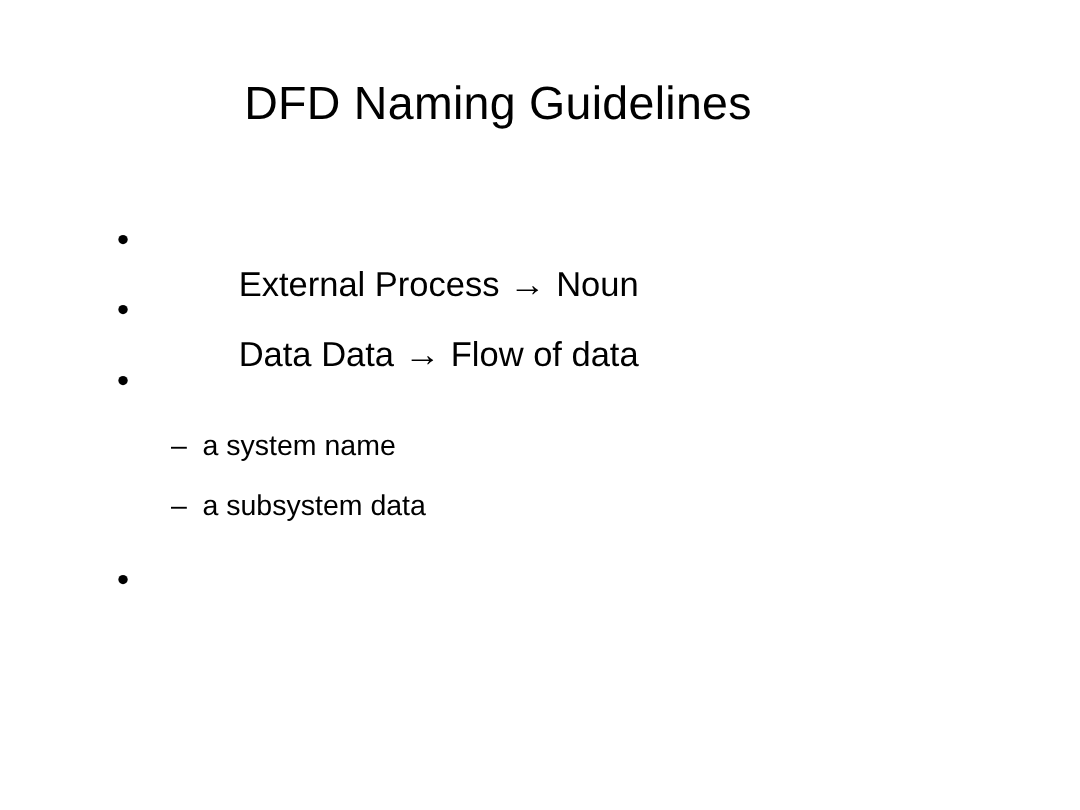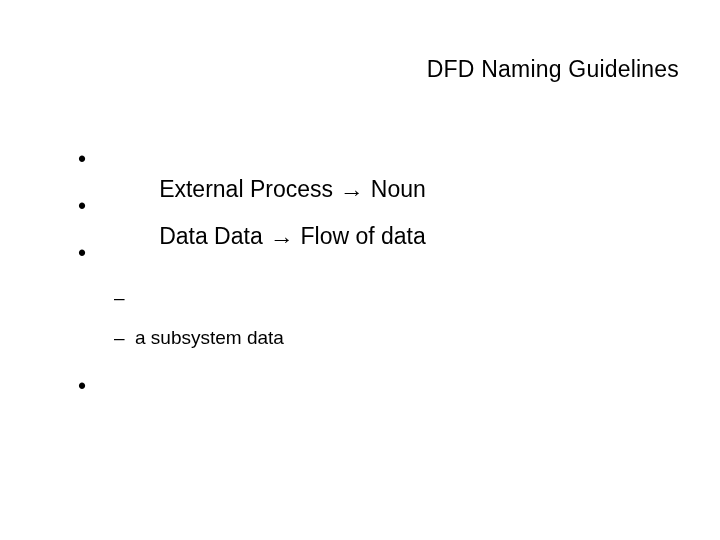--- a/index.html
+++ b/index.html
@@ -18,25 +18,25 @@
   .slide {
     position: relative;
     width: 720px;
     height: 540px;
     background: #ffffff;
   }
 
   
   .slide-title {
     position: absolute;
-    left: 15px;
+    left: 0;
     top: 50px;
     width: 664px;          
-    text-align: right;
-    font-size: 23px;
+    text-align: center;
+    font-size: 31px;
     font-weight: 400;
     line-height: 38px;
     letter-spacing: 0.2px;
     color: #000000;
     white-space: nowrap;
   }
 
   
   .body-list {
     position: absolute;
@@ -127,20 +127,21 @@
         <span>Data Data </span><span class="arrow-glyph">→</span><span> Flow of data</span>
       </span>
     </div>
 
     <div class="bullet-row">
       <span class="bullet-marker">•</span>
     </div>
 
     <div class="sub-row">
       <span class="sub-marker">–</span>
+      <span class="sub-text">a system name</span>
     </div>
 
     <div class="sub-row">
       <span class="sub-marker">–</span>
       <span class="sub-text">a subsystem data</span>
     </div>
 
     <div class="spacer-after-subs"></div>
 
     <div class="bullet-row">

